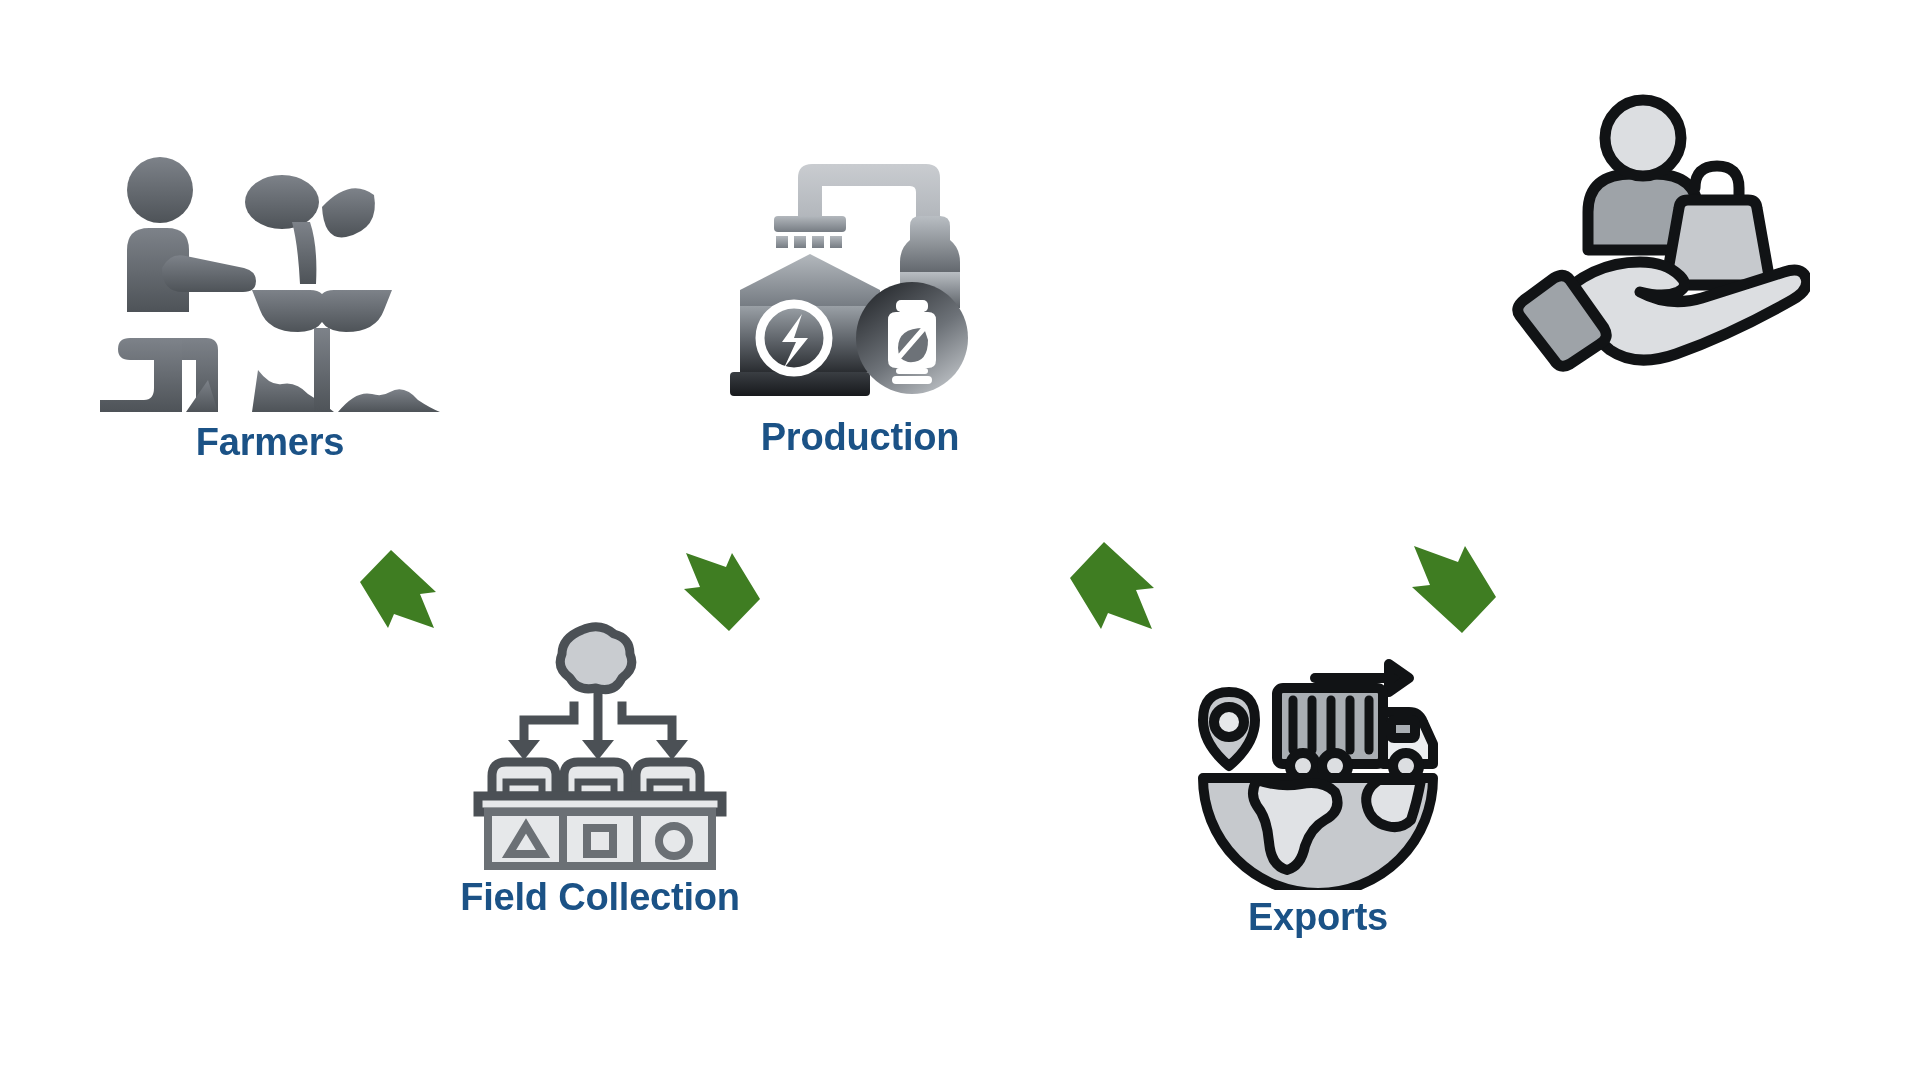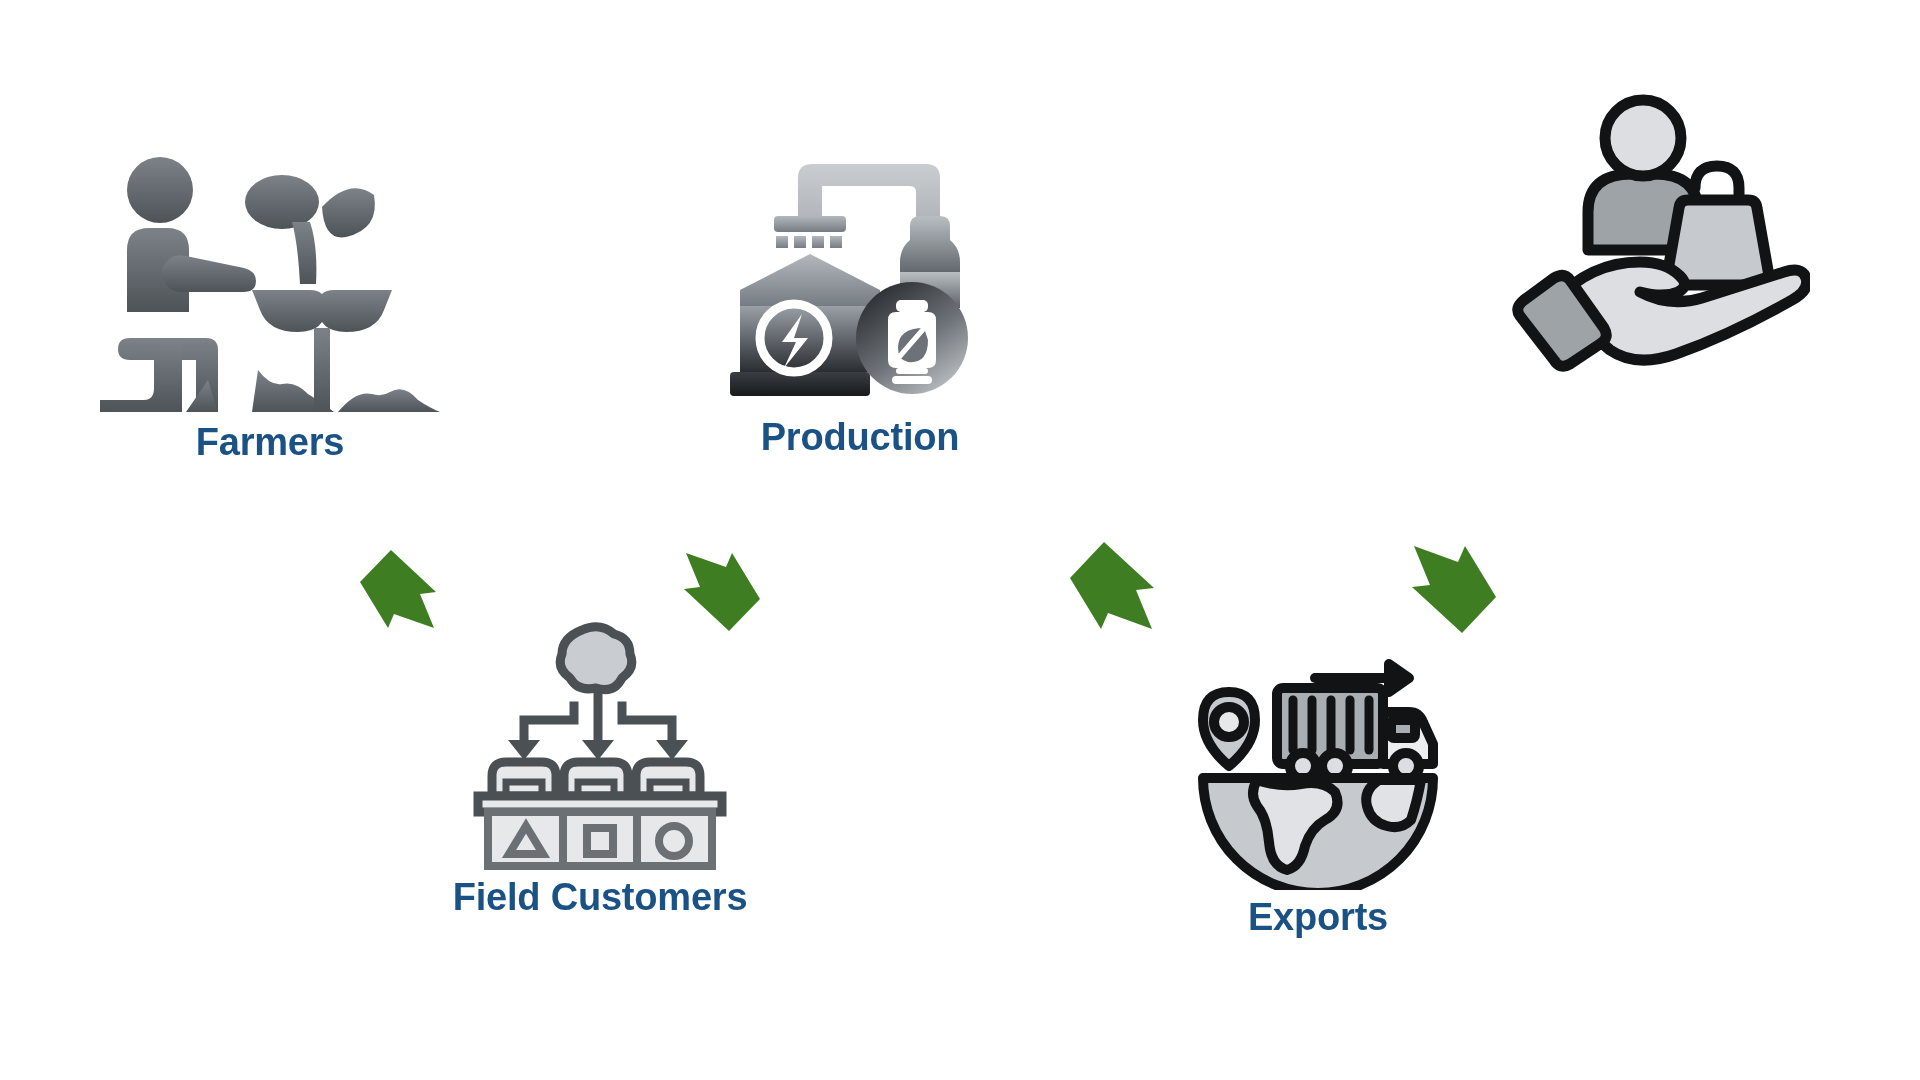--- a/index.html
+++ b/index.html
@@ -240,21 +240,21 @@
 
         <rect x="18" y="192" width="224" height="54" fill="#e6e8ea" stroke="#6b7075" stroke-width="8"></rect>
         <line x1="93" y1="192" x2="93" y2="246" stroke="#6b7075" stroke-width="8"></line>
         <line x1="167" y1="192" x2="167" y2="246" stroke="#6b7075" stroke-width="8"></line>
 
         <path d="M56 206 l17 28 h-34 z" fill="none" stroke="#6b7075" stroke-width="8"></path>
         <rect x="117" y="208" width="26" height="26" fill="none" stroke="#6b7075" stroke-width="8"></rect>
         <circle cx="204" cy="221" r="15" fill="none" stroke="#6b7075" stroke-width="8"></circle>
       </svg>
     </div>
-    <div class="node-label">Field Customers</div>
+    <div class="node-label">Field Collection</div>
   </div>
 
   <div class="node" id="node-exports">
     <div class="node-icon">
       <svg width="250" height="250" viewBox="0 0 250 250" xmlns="http://www.w3.org/2000/svg">
         <g stroke="#111315" stroke-width="10" stroke-linejoin="round" stroke-linecap="round">
 
           <path d="M122 38 h78" fill="none"></path>
           <path d="M196 24 l20 14 l-20 14 z" fill="#111315"></path>
 

